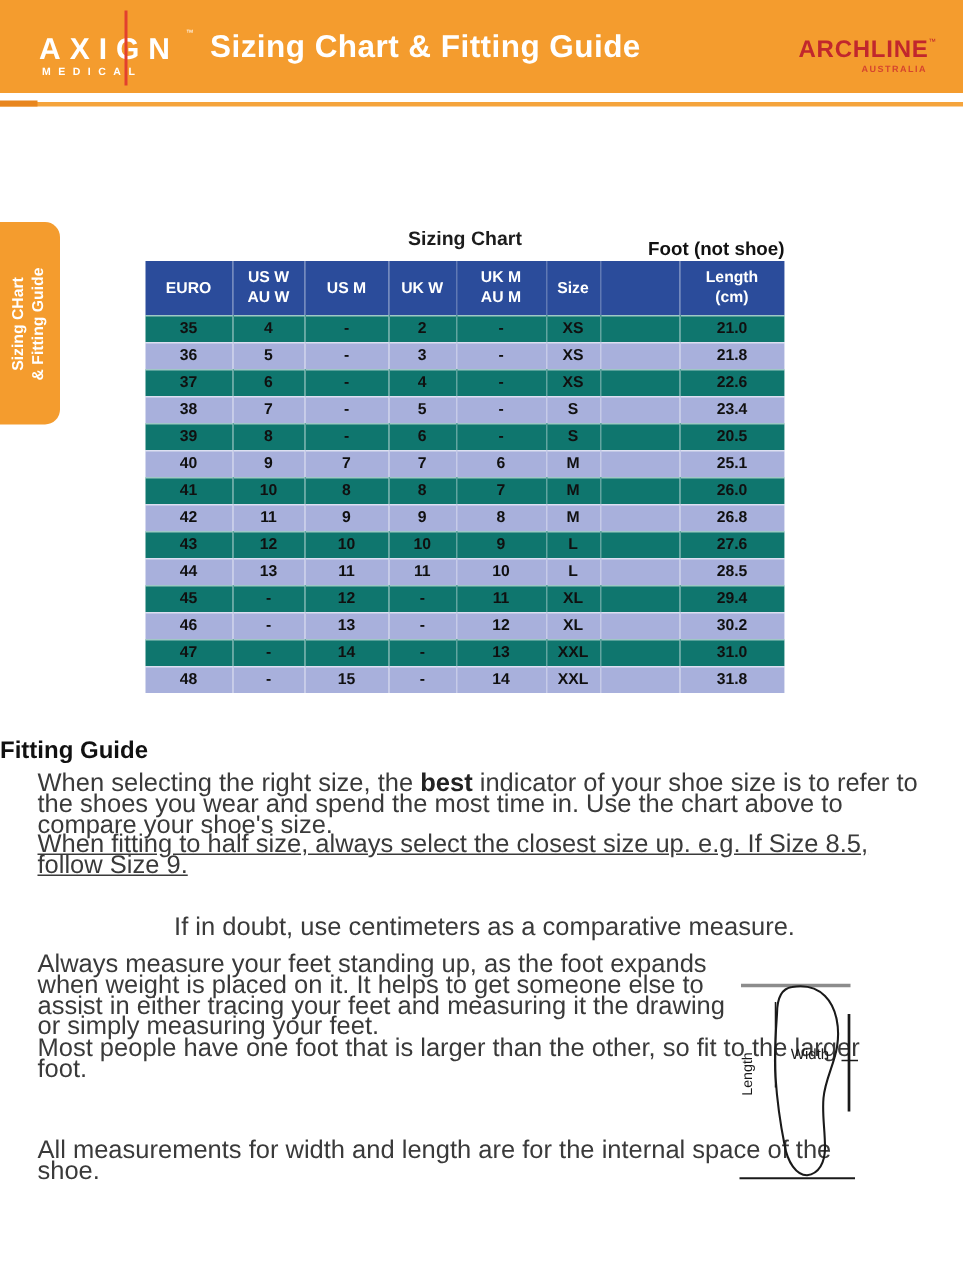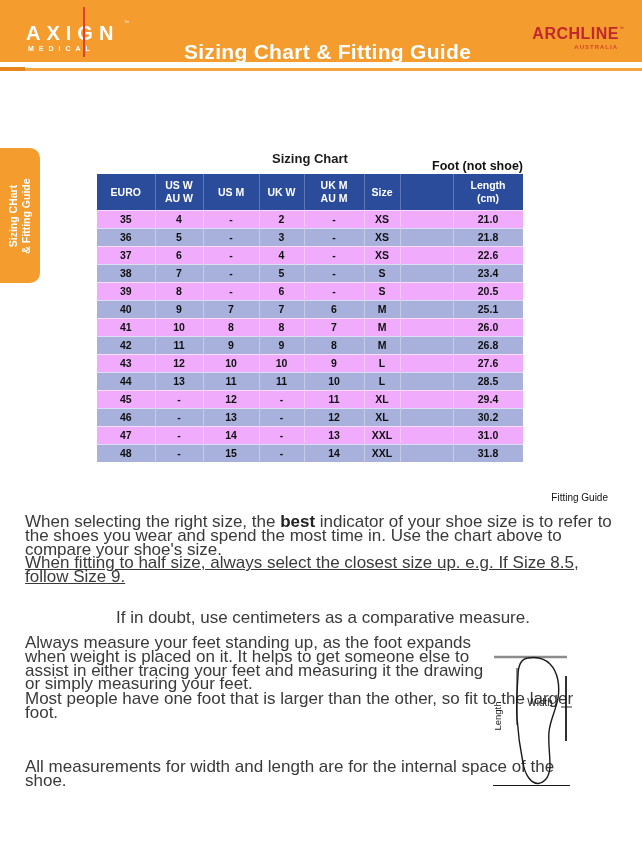--- a/index.html
+++ b/index.html
@@ -9,21 +9,21 @@
     font-family:"Liberation Sans", sans-serif; overflow:hidden;padding-left:33px;
   }
 
   
   .topbar { position:absolute; left:0; top:0; width:642px; height:62px; background:#F49C2E; }
   .axign-logo { position:absolute; left:26px; top:7px; width:112px; height:50px; }
   .axign-name { position:absolute; left:0; top:15px; color:#ffffff; font-size:20px; font-weight:bold; letter-spacing:6px; }
   .axign-tm { position:absolute; left:98px; top:12px; color:#ffffff; font-size:5px; }
   .axign-sub { position:absolute; left:2px; top:38px; color:#ffffff; font-size:7px; font-weight:bold; letter-spacing:5px; }
   .axign-line { position:absolute; left:57px; top:0; width:2px; height:50px; background:#E2402E; }
-  .doc-title { position:absolute; left:140px; top:40px; width:375px; text-align:center;
+  .doc-title { position:absolute; left:140px; top:20px; width:375px; 
     color:#ffffff; font-size:21px; font-weight:bold; letter-spacing:0.3px; }
   .archline-logo { position:absolute; right:18px; top:25px; width:115px; text-align:right; }
   .archline-name { color:#C1272D; font-size:16px; font-weight:bold; letter-spacing:0.5px; }
   .archline-tm { color:#C1272D; font-size:5px; vertical-align:top; }
   .archline-sub { color:#D6452F; font-size:6px; font-weight:bold; letter-spacing:1px; margin-top:1px; margin-right:6px; }
   .rule { position:absolute; left:0; top:68px; width:642px; height:2.5px; background:#F5A43C; }
   .rule-left { position:absolute; left:0; top:-1px; width:25px; height:4px; background:#E8861E; }
 
   
   .side-tab { position:absolute; left:0; top:148px; width:40px; height:135px;
@@ -39,26 +39,26 @@
     font-size:12.5px; font-weight:bold; color:#111111; }
   .size-table { position:absolute; left:97px; top:174px; width:426px;
     border-collapse:collapse; table-layout:fixed; }
   .size-table th { background:#2B4C9B; color:#ffffff; font-size:10.5px; font-weight:bold;
     height:36px; text-align:center; vertical-align:middle; line-height:12.5px;
     border-right:1px solid rgba(255,255,255,0.25); }
   .size-table td { height:18px; text-align:center; vertical-align:middle;
     font-size:10.5px; font-weight:bold; color:#101010;
     border-top:1px solid rgba(255,255,255,0.6);
     border-right:1px solid rgba(255,255,255,0.35); }
-  .size-table tr.blu td { background:#f0abfc; }
+  .size-table tr.blu td { background:#0f766e; }
   .size-table tr.lav td { background:#A8B0DC; }
 
   
-  .g-head { position:absolute; left:0; width:608px; text-align:right;
-    font-size:10px; font-weight:normal; color:#111111; }
+  .g-head { position:absolute; left:0; width:608px; text-align:left;
+    font-size:16px; font-weight:bold; color:#111111; }
   .g-p { position:absolute; left:25px; font-size:17px; line-height:13.8px; color:#3a3a3a; }
   .h-fitting { top:492px; }
   .p1 { top:515px; width:596px; }
   .p2 { top:556px; width:596px;text-decoration:underline; }
   .h-measure { top:585px; }
   .p3 { top:611px; width:596px;text-align:center; }
   .p4 { top:636px; width:460px; }
   .p5 { top:692px; width:560px; }
   .p6 { top:760px; width:560px; }
   .p7 { top:786px; width:472px; }

